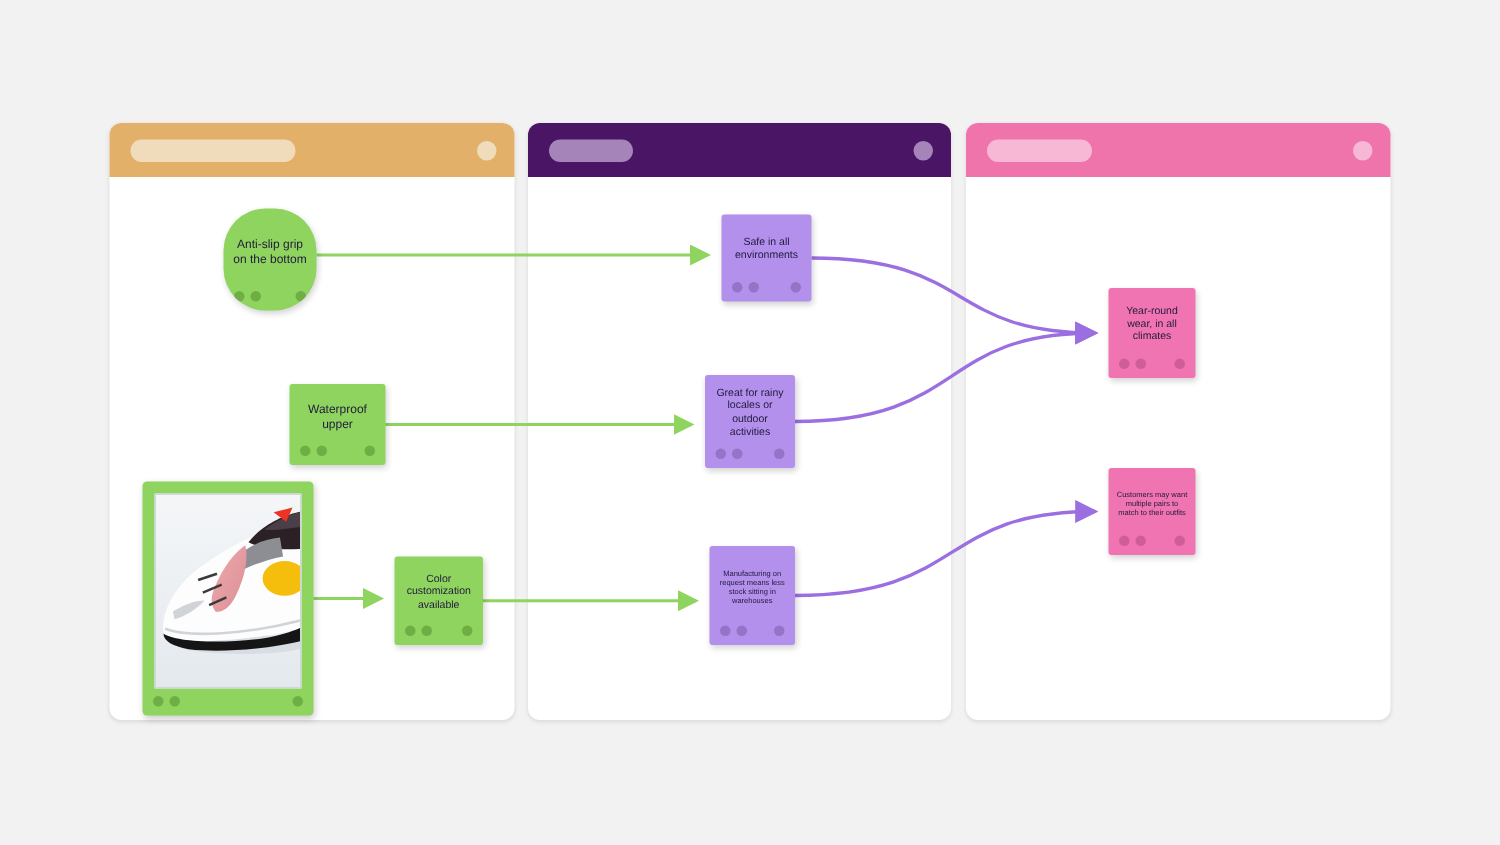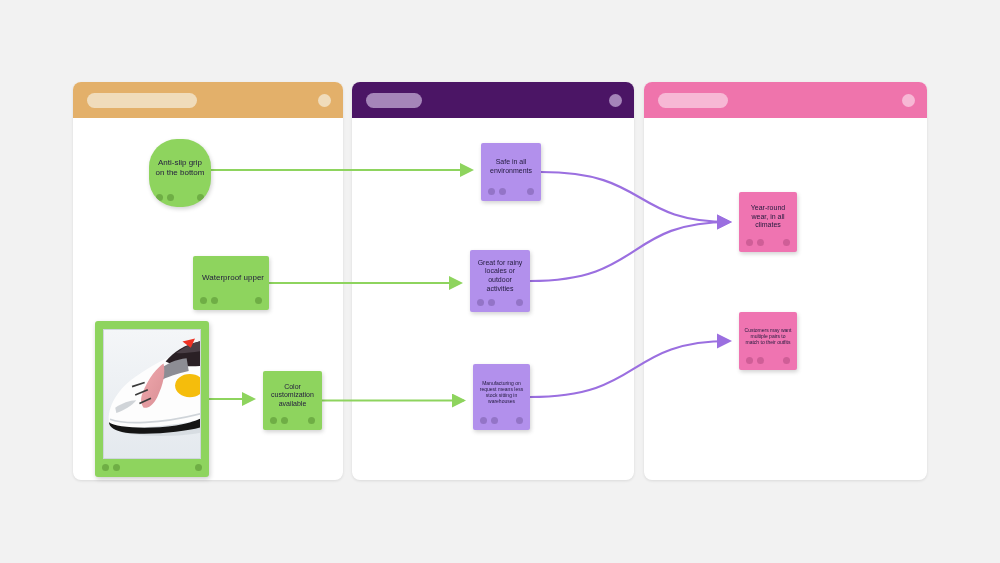--- a/index.html
+++ b/index.html
@@ -197,21 +197,21 @@
 
   <div id="notes-layer">
       <div class="note green" style="left: 149px; top: 139px; width: 62px; height: 68px; font-size: 8px; border-radius: 28px;">
         <div class="note-text">Anti-slip grip on the bottom</div>
         <div class="note-dots">
           <i class="d1"></i>
           <i class="d2"></i>
           <i class="d3"></i>
         </div>
       </div>
-      <div class="note green" style="left: 193px; top: 256px; width: 76px; height: 54px; font-size: 8px; text-align: right;">
+      <div class="note green" style="left: 193px; top: 256px; width: 64px; height: 54px; font-size: 8px;">
         <div class="note-text">Waterproof upper</div>
         <div class="note-dots">
           <i class="d1"></i>
           <i class="d2"></i>
           <i class="d3"></i>
         </div>
       </div>
       <div class="note green" style="left: 263px; top: 371px; width: 59px; height: 59px; font-size: 7px;">
         <div class="note-text">Color customization available</div>
         <div class="note-dots">

